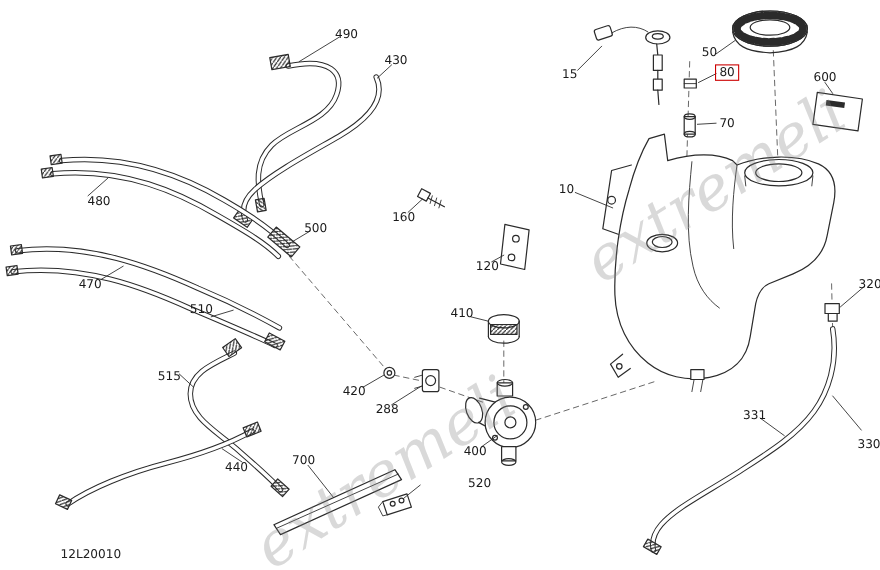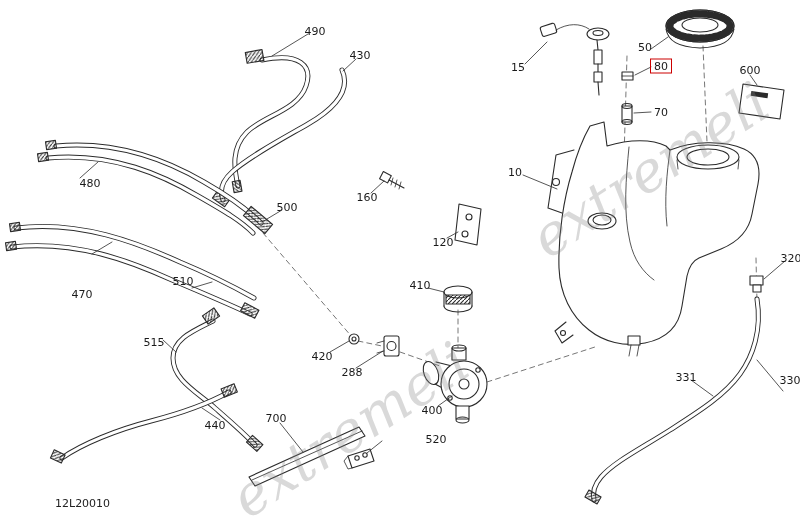--- a/index.html
+++ b/index.html
@@ -255,37 +255,37 @@
   </svg>
 
   <div class="watermark" style="left:350px; top:430px;">extremeli</div>
   <div class="watermark" style="left:650px; top:170px;">extremeli</div>
 
   <div class="callouts-layer">
       <span class="callout" style="left: 315px; top: 31px;">490</span>
       <span class="callout" style="left: 360px; top: 55px;">430</span>
       <span class="callout" style="left: 70px; top: 183px; margin-left: 20px;">480</span>
       <span class="callout" style="left: 287px; top: 207px;">500</span>
-      <span class="callout" style="left: 82px; top: 258px; margin-top: 36px;">470</span>
+      <span class="callout" style="left: 82px; top: 258px;">470</span>
       <span class="callout" style="left: 183px; top: 281px;">510</span>
       <span class="callout" style="left: 154px; top: 342px;">515</span>
       <span class="callout" style="left: 215px; top: 425px;">440</span>
       <span class="callout" style="left: 276px; top: 418px;">700</span>
       <span class="callout" style="left: 389px; top: 439px; margin-left: 47px;">520</span>
       <span class="callout" style="left: 322px; top: 356px;">420</span>
       <span class="callout" style="left: 352px; top: 372px;">288</span>
       <span class="callout" style="left: 420px; top: 285px;">410</span>
       <span class="callout" style="left: 432px; top: 410px;">400</span>
       <span class="callout" style="left: 367px; top: 197px;">160</span>
       <span class="callout" style="left: 443px; top: 242px;">120</span>
       <span class="callout" style="left: 518px; top: 67px;">15</span>
       <span class="callout" style="left: 645px; top: 47px;">50</span>
       <span class="callout highlight" style="left: 661px; top: 66px; border-color: rgb(204, 0, 0);">80</span>
       <span class="callout" style="left: 661px; top: 112px;">70</span>
       <span class="callout" style="left: 515px; top: 172px;">10</span>
       <span class="callout" style="left: 750px; top: 70px;">600</span>
       <span class="callout" style="left: 791px; top: 258px;">320</span>
       <span class="callout" style="left: 686px; top: 377px;">331</span>
-      <span class="callout" style="left: 790px; top: 380px;">330</span>
+      <span class="callout" style="left: 790px; top: 404px;">330</span>
     </div>
 
   <div class="diagram-code">12L20010</div>
 </div>
 
 </body></html>

